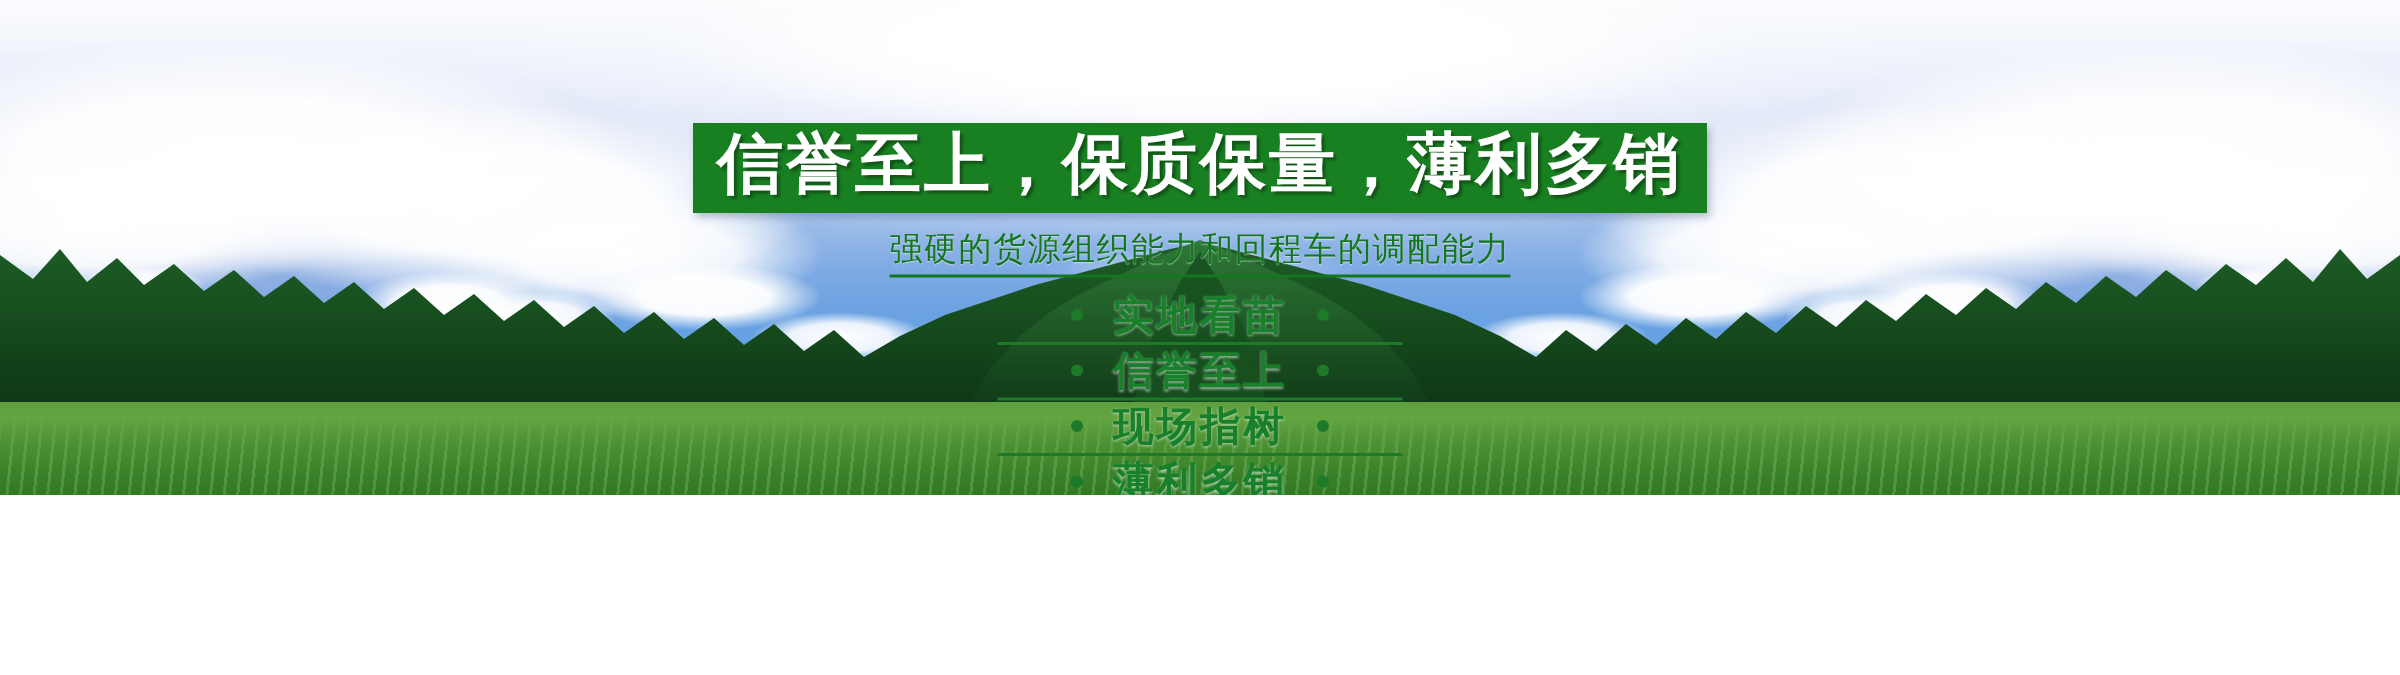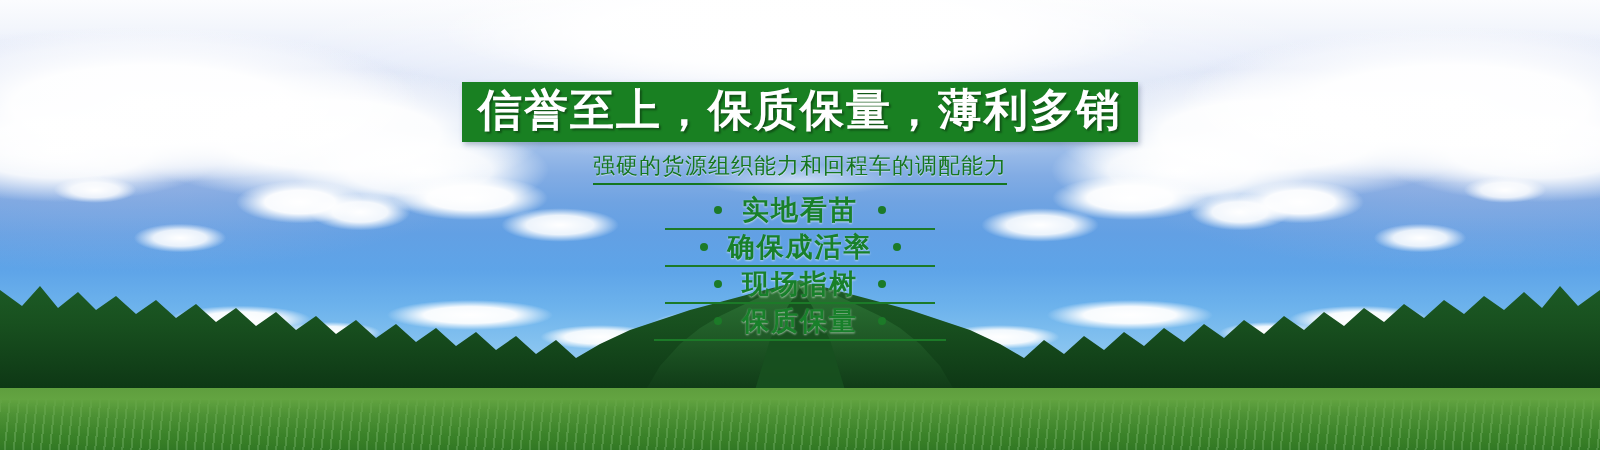--- a/index.html
+++ b/index.html
@@ -3,21 +3,21 @@
 <meta charset="utf-8">
 <style>
   html, body {
     margin: 0;
     padding: 0;
     background: #ffffff;
   }
   .banner {
     position: relative;
     width: 1600px;
-    height: 450px;
+    height: 330px;
     overflow: hidden;
     font-family: "Liberation Sans", "DejaVu Sans", sans-serif;
     user-select: none;
   }
 
   
   .sky {
     position: absolute;
     left: 0; top: 0;
     width: 1600px; height: 450px;
@@ -283,32 +283,32 @@
     <div class="feature-list">
 
       <div class="feature-row">
         <span class="dot"></span>
         <span class="feature-label">实地看苗</span>
         <span class="dot"></span>
       </div>
 
       <div class="feature-row">
         <span class="dot"></span>
-        <span class="feature-label">确保成活率</span>
+        <span class="feature-label">信誉至上</span>
         <span class="dot"></span>
       </div>
 
       <div class="feature-row">
         <span class="dot"></span>
         <span class="feature-label">现场指树</span>
         <span class="dot"></span>
       </div>
 
       <div class="feature-row wide">
         <span class="dot"></span>
-        <span class="feature-label">保质保量</span>
+        <span class="feature-label">薄利多销</span>
         <span class="dot"></span>
       </div>
 
 
     </div>
   </div>
 </div>
 
 </body></html>

